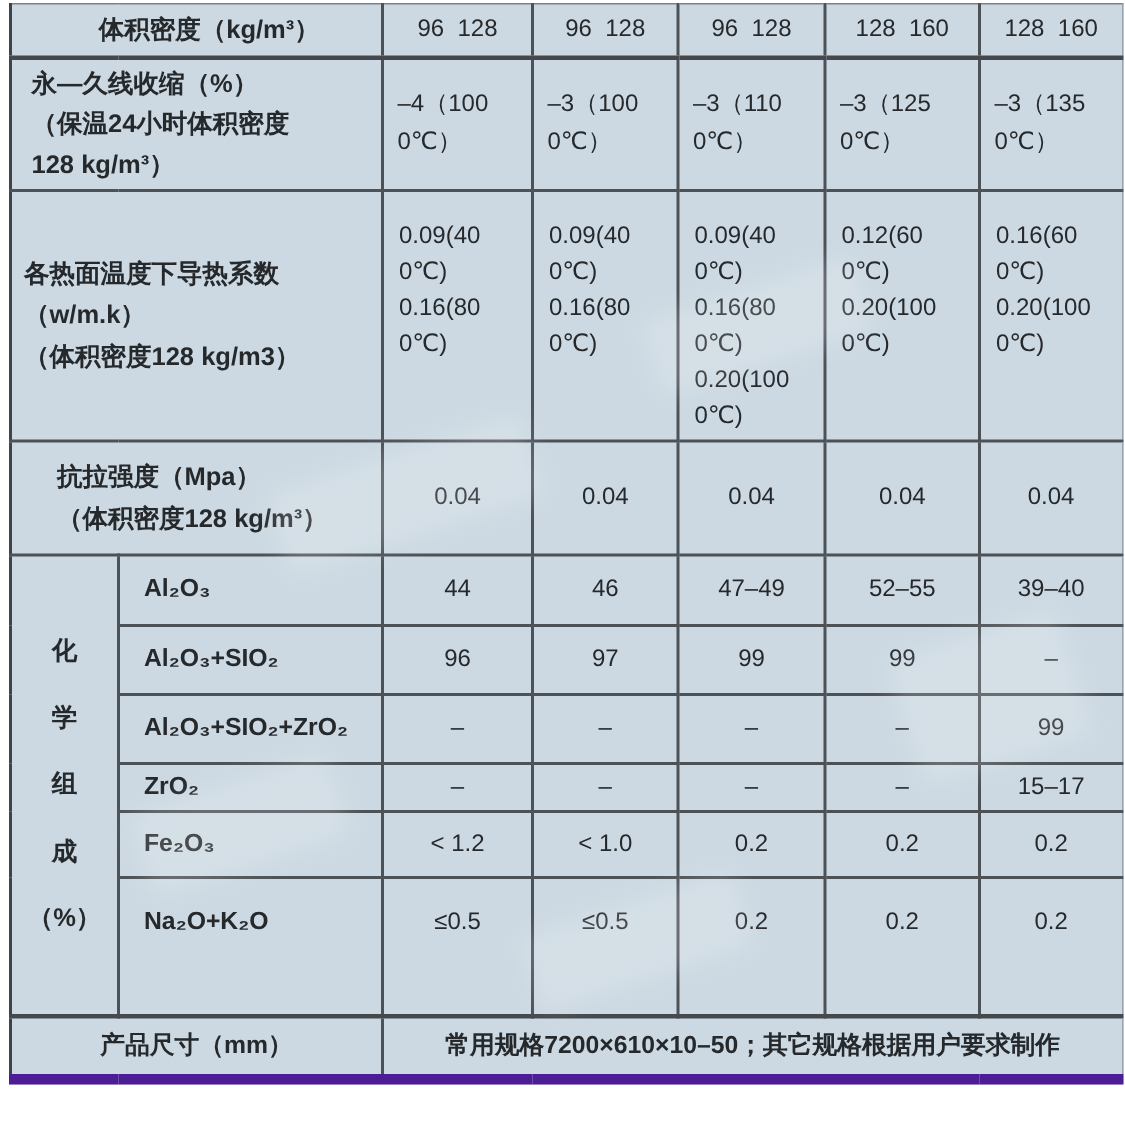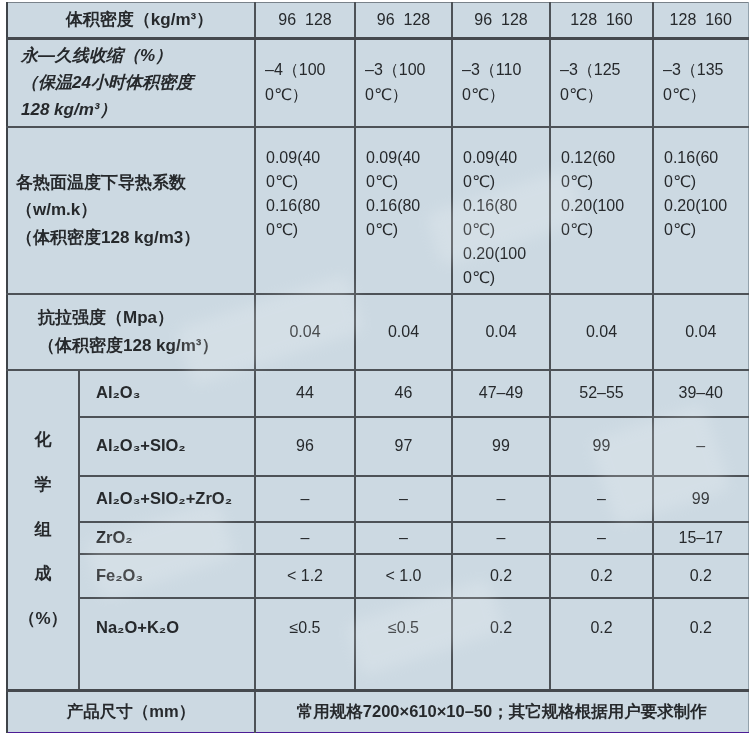--- a/index.html
+++ b/index.html
@@ -17,33 +17,33 @@
     border:2px solid #4d5257;
     text-align:center;vertical-align:middle;
     font-size:16px;font-weight:500;
     padding:2px 3px;line-height:1.45;
     overflow:hidden;
   }
   
   tr td:first-child{border-left:2px solid #3f4449;}
   tr td:last-child{border-right:1px solid #93a2ac;}
   tr.r1 td{border-top:1px solid #79828a;}
-  tr.r11 td{border-bottom:1px solid #4c1d95;}
+  tr.r11 td{border-bottom:7px solid #4c1d95;}
   
   tr.r2 td{border-top:3px solid #45494e;}
   tr.r11 td{border-top:3px solid #45494e;}
 
   .lbl{text-align:left;font-weight:700;font-size:17px;white-space:pre-line;line-height:1.6;}
   .c{text-align:center;}
   .pw{white-space:pre-wrap;}
   .pl{white-space:pre-line;}
   .ba{word-break:break-all;}
 
   tr.r1 td.lbl{text-align:center;padding-left:20px;}
-  tr.r2 td.lbl{padding-left:13px;font-style:italic;}
+  tr.r2 td.lbl{padding-left:13px;}
   tr.r3 td.lbl{padding-left:8px;}
   tr.r4 td.lbl{padding-left:30px;}
 
   tr.r2 td.val{text-align:left;vertical-align:middle;padding:2px 8px 2px 9px;line-height:1.55;}
   tr.r3 td.val{text-align:left;vertical-align:top;padding:18px 12px 0 10px;line-height:1.5;border-radius:21px;}
   tr.r10 td{vertical-align:top;padding-top:17px;}
 
   td.chem-head{
     font-weight:700;font-size:17px;white-space:pre-line;line-height:2.62;
     text-align:center;vertical-align:middle;
@@ -124,21 +124,21 @@
 组
 成
 （%）</td>
       <td class="formula">Al₂O₃</td>
       <td>44</td>
       <td>46</td>
       <td>47–49</td>
       <td>52–55</td>
       <td>39–40</td>
     </tr>
-    <tr class="r6" style="height:59px">
+    <tr class="r6" style="height:46px">
       <td class="formula">Al₂O₃+SIO₂</td>
       <td>96</td>
       <td>97</td>
       <td>99</td>
       <td>99</td>
       <td>–</td>
     </tr>
     <tr class="r7" style="height:46px">
       <td class="formula">Al₂O₃+SIO₂+ZrO₂</td>
       <td>–</td>

